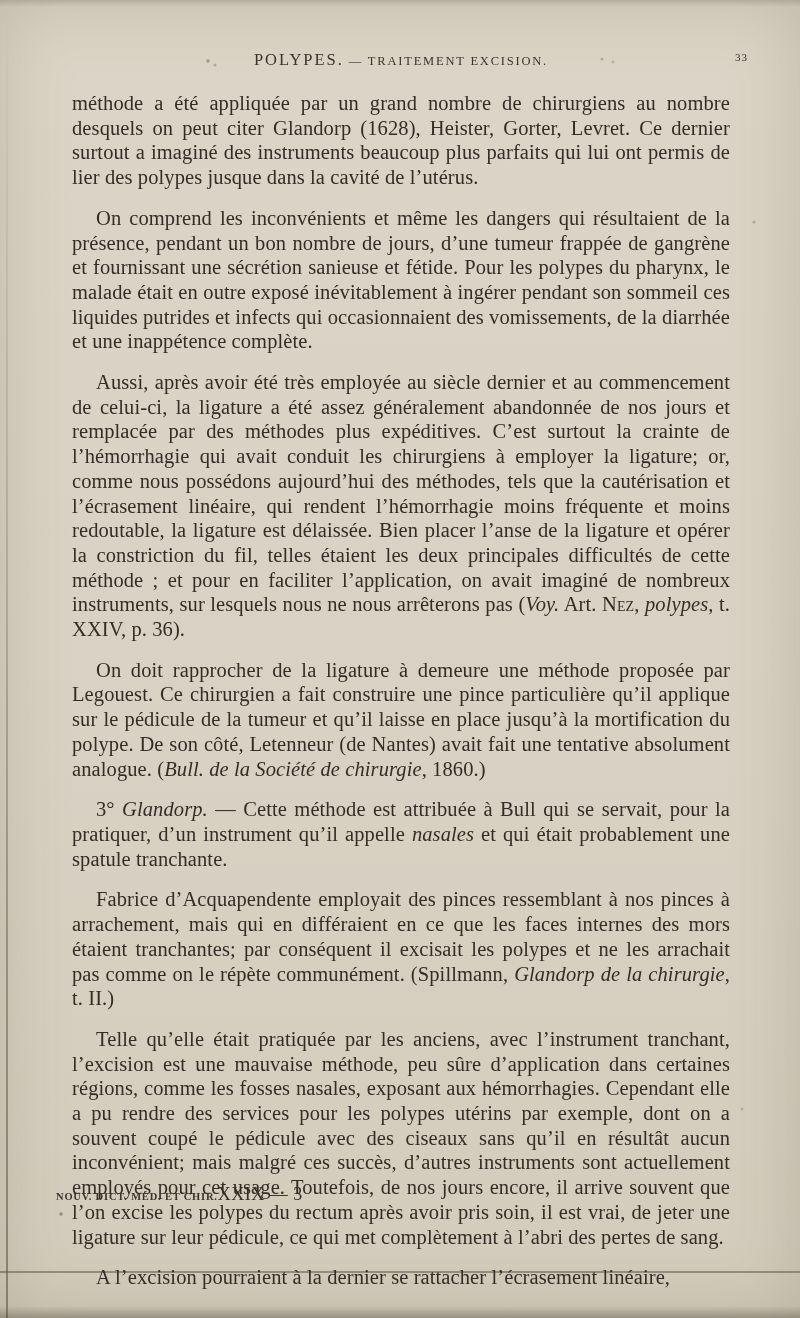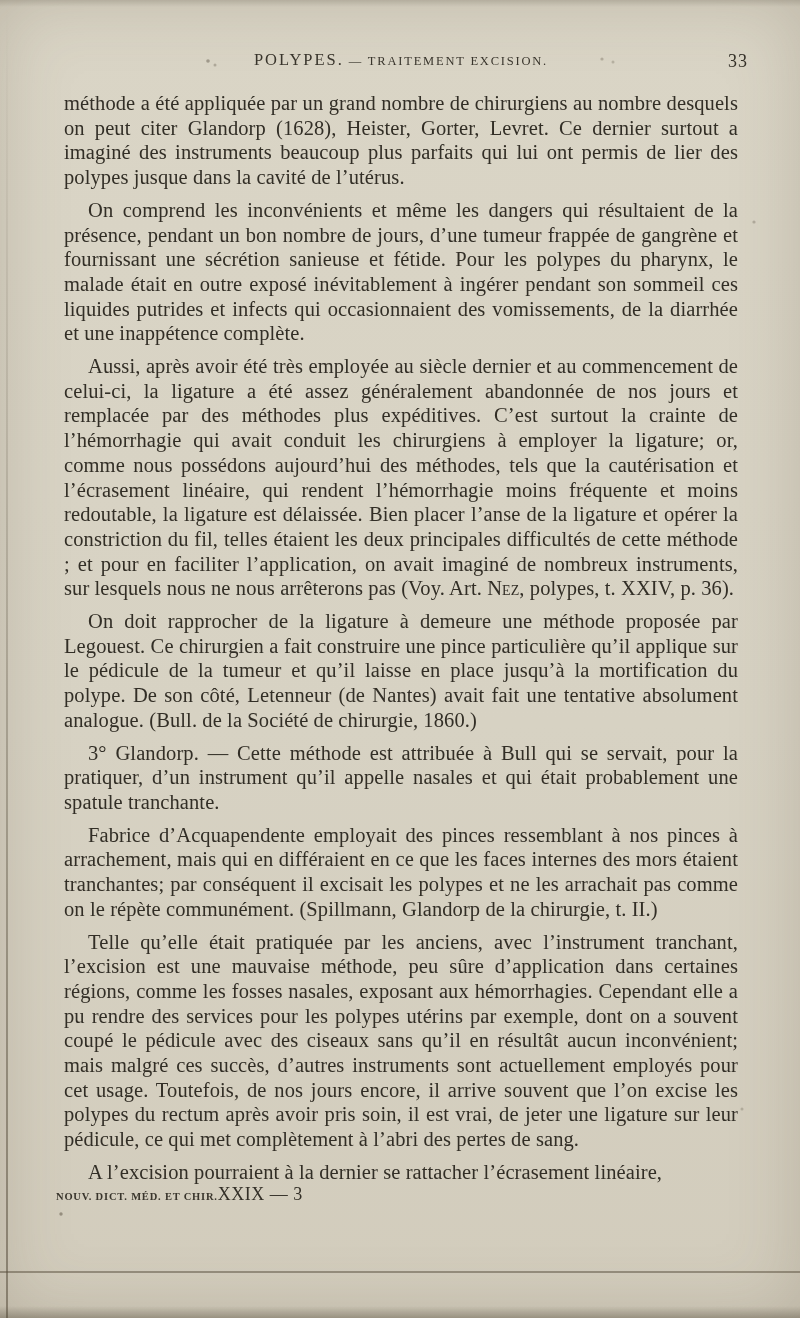--- a/index.html
+++ b/index.html
@@ -69,34 +69,34 @@
   .t-sub {
     font-size: 12.5px;
     letter-spacing: 1.8px;
     color: #39352c;
     font-family: Liberation Serif, serif;
   }
   .page-number {
     position: absolute;
     right: -2px;
     top: 1px;
-    font-size: 18px;
+    font-size: 11px;
     letter-spacing: 1px;
     margin-left: 24px;
   }
   .body-text {
     text-align: justify;
     font-size: 20.5px;
     line-height: 24.7px;
     letter-spacing: 0.1px;
     color: #322e26;
   }
-  .para { margin: 8px; }
+  .para { margin: 16px; }
   .para.indent { text-indent: 24px; }
-  .it { }
+  .it { font-style: italic; }
   .sc { font-variant: small-caps; }
 
   .footer {
     position: absolute;
     left: 56px;
     top: 1184px;
     width: 690px;
     display: flex;
     align-items: baseline;
   }

